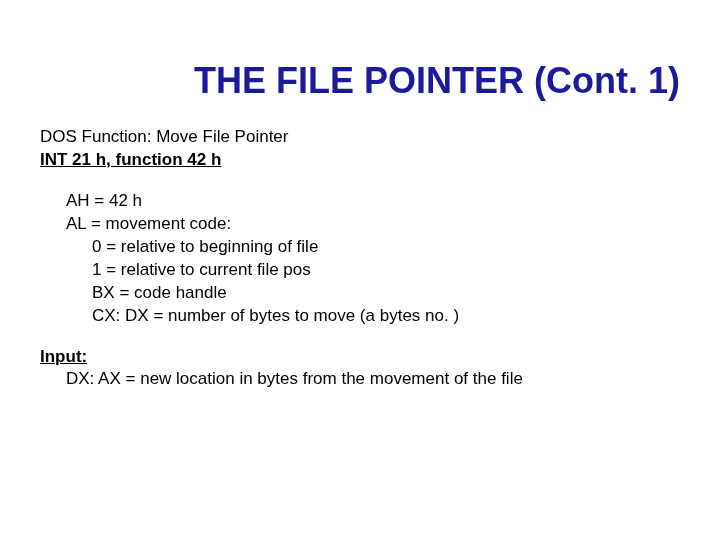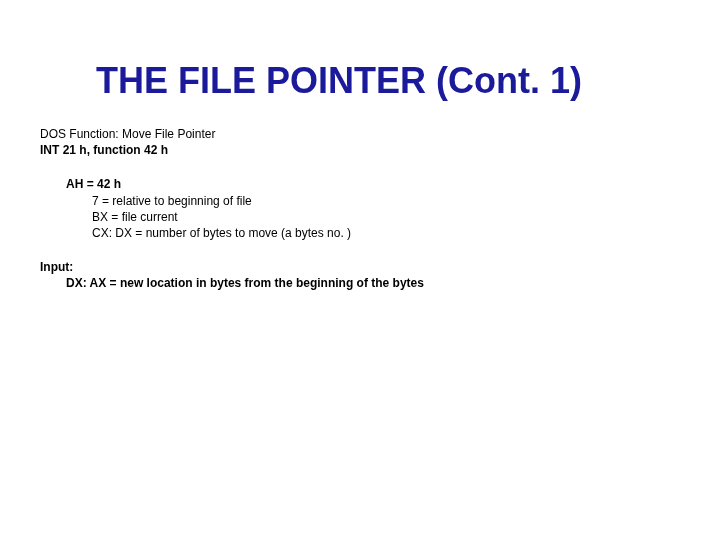--- a/index.html
+++ b/index.html
@@ -16,53 +16,56 @@
   .slide {
     padding: 60px 40px 40px 40px;
     box-sizing: border-box;
   }
   .title {
     font-family: Arial, Helvetica, sans-serif;
     font-weight: bold;
     font-size: 36px;
     color: #1a1a9a;
     margin: 0 0 24px 0;
-    text-align: left;
+    text-align: right;
     padding-left: 56px;
   }
   .body-text {
-    font-size: 12px;
+    font-size: 17px;
     line-height: 1.35;
   }
   .bold {
     font-weight: bold;
+    text-decoration: underline;
   }
-  .indent1 { padding-left: 26px; font-weight: bold; }
+  .indent1 { padding-left: 26px; }
   .indent2 { padding-left: 52px; }
   .section-gap { height: 18px; }
 </style>
 </head>
 <body>
 
 <div class="slide">
 
   <h1 class="title">THE FILE POINTER (Cont. 1)</h1>
 
   <div class="body-text">
 
     <div>DOS Function: Move File Pointer</div>
     <div class="bold">INT 21 h, function 42 h</div>
 
     <div class="section-gap"></div>
 
     <div class="indent1">AH = 42 h</div>
-    <div class="indent2">7 = relative to beginning of file</div>
-    <div class="indent2">BX = file current</div>
+    <div class="indent1">AL = movement code:</div>
+    <div class="indent2">0 = relative to beginning of file</div>
+    <div class="indent2">1 = relative to current file pos</div>
+    <div class="indent2">BX = code handle</div>
     <div class="indent2">CX: DX = number of bytes to move (a bytes no. )</div>
 
     <div class="section-gap"></div>
 
     <div class="bold">Input:</div>
-    <div class="indent1">DX: AX = new location in bytes from the beginning of the bytes</div>
+    <div class="indent1">DX: AX = new location in bytes from the movement of the file</div>
 
   </div>
 
 </div>
 
 </body></html>

